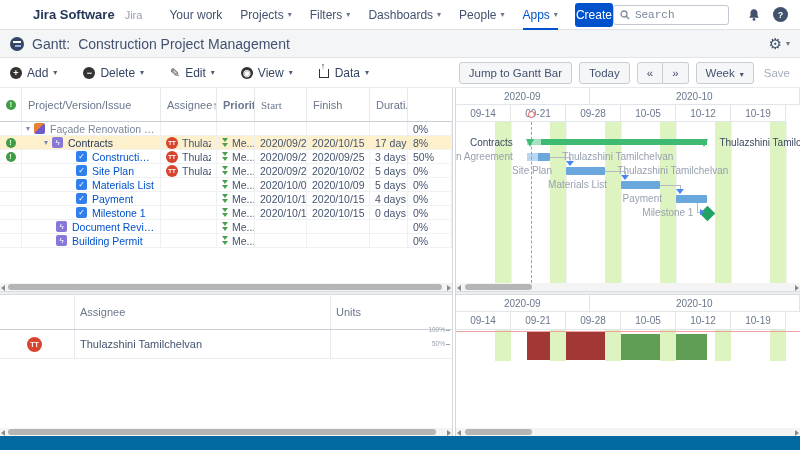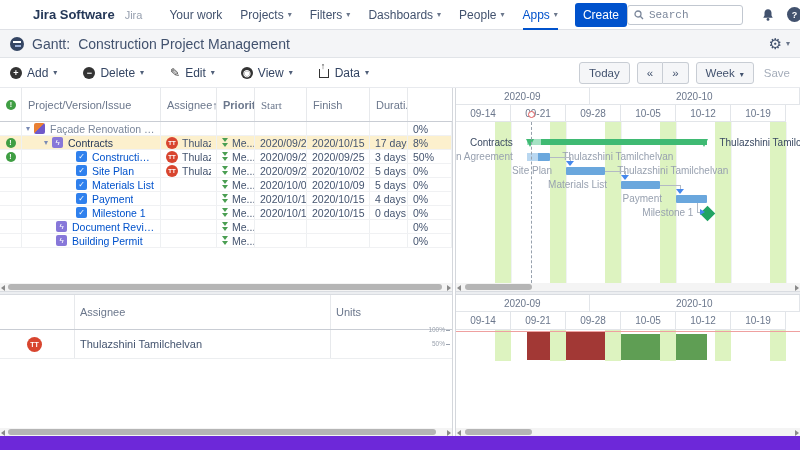--- a/index.html
+++ b/index.html
@@ -1,34 +1,34 @@
 <!DOCTYPE html>
 <html><head>
 <meta charset="utf-8">
 <style>
   * { margin:0; padding:0; box-sizing:border-box; }
   html,body { width:800px; height:450px; }
   body { font-family:"Liberation Sans", sans-serif; background:#fff; color:#42526e; }
-  .app { position:relative; width:800px; height:450px; overflow:hidden; background:#6d28d9; }
+  .app { position:relative; width:800px; height:450px; overflow:hidden; background:#0369a1; }
   .abs { position:absolute; }
 
   
   .topnav { left:0; top:0; width:800px; height:30px; background:#fff; border-bottom:1px solid #dfe1e6;
             display:flex; align-items:center; padding:0 8px; }
   .grid-icon { width:2px; height:2px; background:#42526e; margin:0 6px 8px 4px;
     box-shadow:4px 0 #42526e,8px 0 #42526e,0 4px #42526e,4px 4px #42526e,8px 4px #42526e,0 8px #42526e,4px 8px #42526e,8px 8px #42526e; }
   .logo-diamond { width:10px; height:10px; transform:rotate(45deg); background:linear-gradient(135deg,#2684ff,#0052cc); border-radius:2px; margin:0 7px 0 8px; }
   .brand { font-size:13px; font-weight:bold; color:#253858; margin-right:10px; white-space:nowrap; }
   .ctx { font-size:11px; color:#97a0af; margin-right:8px; }
   .nav-divider { width:1px; height:16px; background:#dfe1e6; margin-right:10px; }
   .nav-item { font-size:12px; color:#42526e; margin:0 9px; white-space:nowrap; height:30px; display:flex; align-items:center; position:relative; cursor:pointer; }
   .nav-item .caret { font-size:8px; margin-left:4px; color:#6b778c; }
   .nav-item.active { color:#0052cc; }
   .nav-item.active:after { content:""; position:absolute; left:0; right:0; bottom:0; height:2px; background:#0052cc; }
-  .create-btn { background:#0052cc; color:#fff; font-size:12px; border:none; border-radius:3px; padding:5px 8px; margin-left:8px; cursor:pointer; }
+  .create-btn { background:#0052cc; color:#fff; font-size:12px; border:none; border-radius:3px; padding:5px 1px; margin-left:8px; cursor:pointer; }
   .nav-right { margin-left:auto; display:flex; align-items:center; }
   .search-box { width:116px; height:20px; border:1px solid #c1c7d0; border-radius:3px; display:flex; align-items:center; padding:0 6px; margin-right:12px; color:#7a869a;font-family:Liberation Mono, monospace; }
   .search-box svg { margin-right:5px; }
   .search-box span { font-size:11px; }
   .nav-ic { margin:0 6px; display:flex; align-items:center; justify-content:center; cursor:pointer; }
   .help-ic { width:15px; height:15px; border-radius:50%; background:#42526e; color:#fff; font-size:9px; font-weight:bold; }
   .gear-ic { font-size:15px; color:#42526e; line-height:15px; }
 
   
   .ghead { left:0; top:30px; width:800px; height:28px; background:#f4f5f7; border-bottom:1px solid #e1e4e8; display:flex; align-items:center; padding:0 10px; }
@@ -202,20 +202,21 @@
         <span class="ic-circle">◉</span>
         <span>View</span>
         <span class="caret">▾</span>
       </span>
     <span class="tb-btn">
         <span class="ic-box"></span>
         <span>Data</span>
         <span class="caret">▾</span>
       </span>
     <span class="tb-right">
+      <button class="btn-lite">Jump to Gantt Bar</button>
       <button class="btn-lite">Today</button>
       <span class="btn-group">
         <button class="btn-lite">«</button>
         <button class="btn-lite">»</button>
       </span>
       <button class="btn-lite"><span>Week</span><span class="caret">▾</span></button>
       <button class="btn-save">Save</button>
     </span>
   </div>
 

